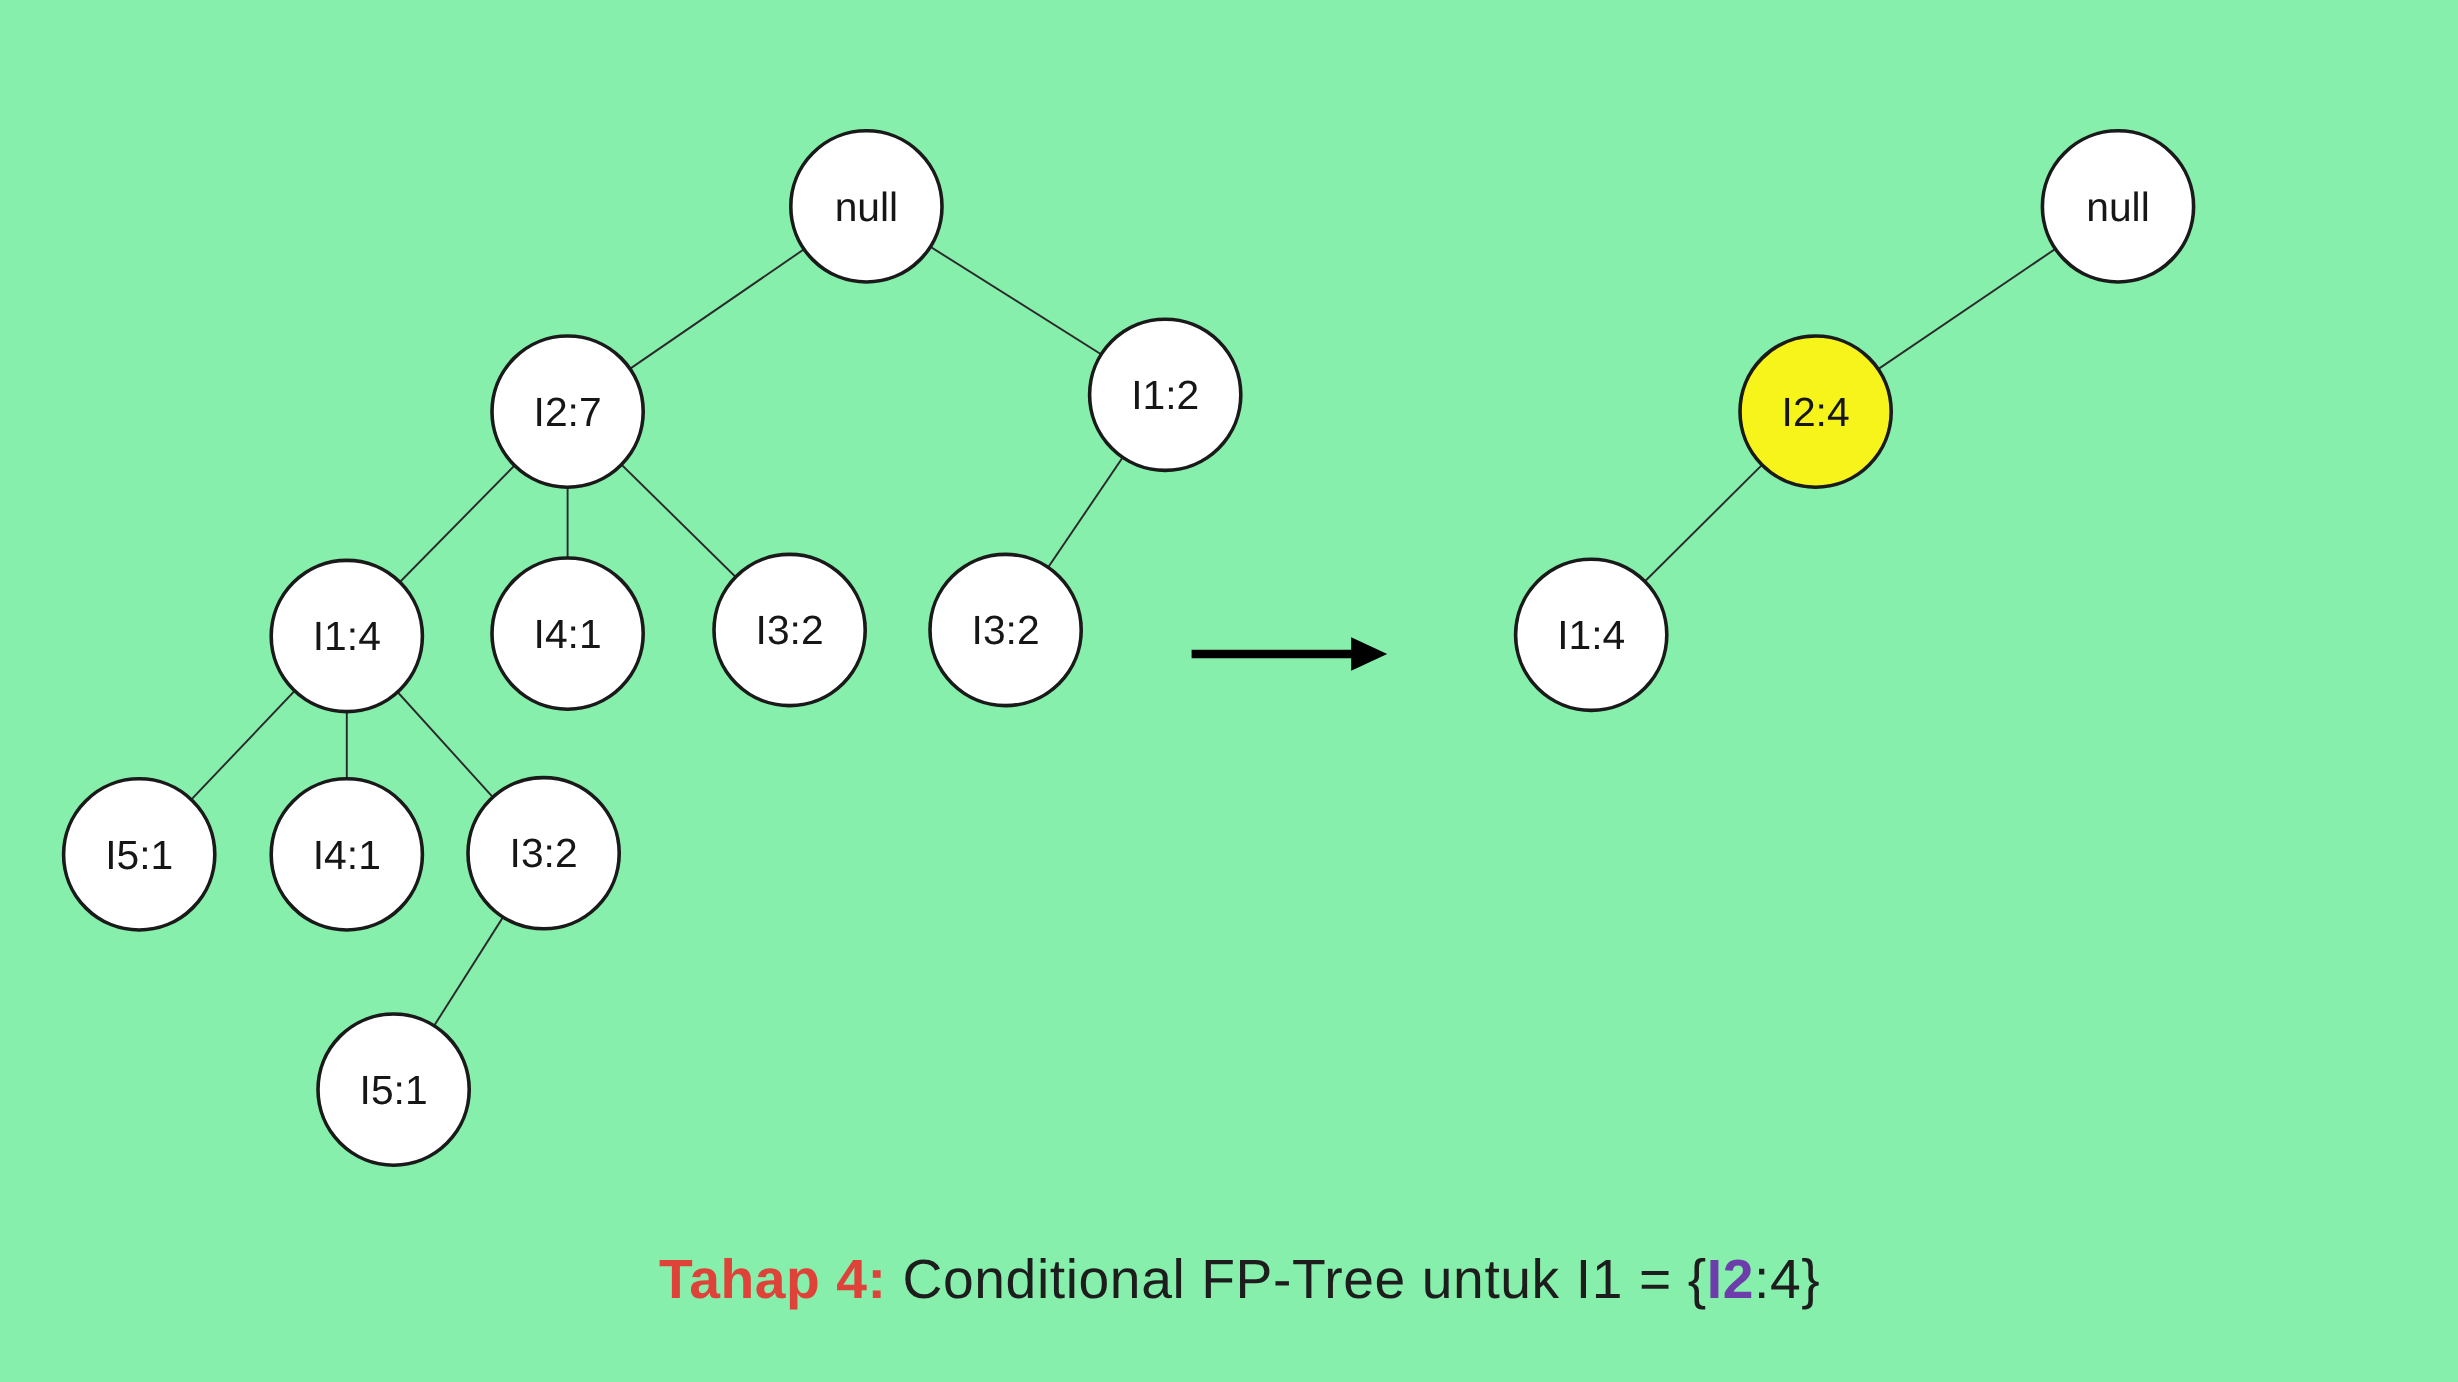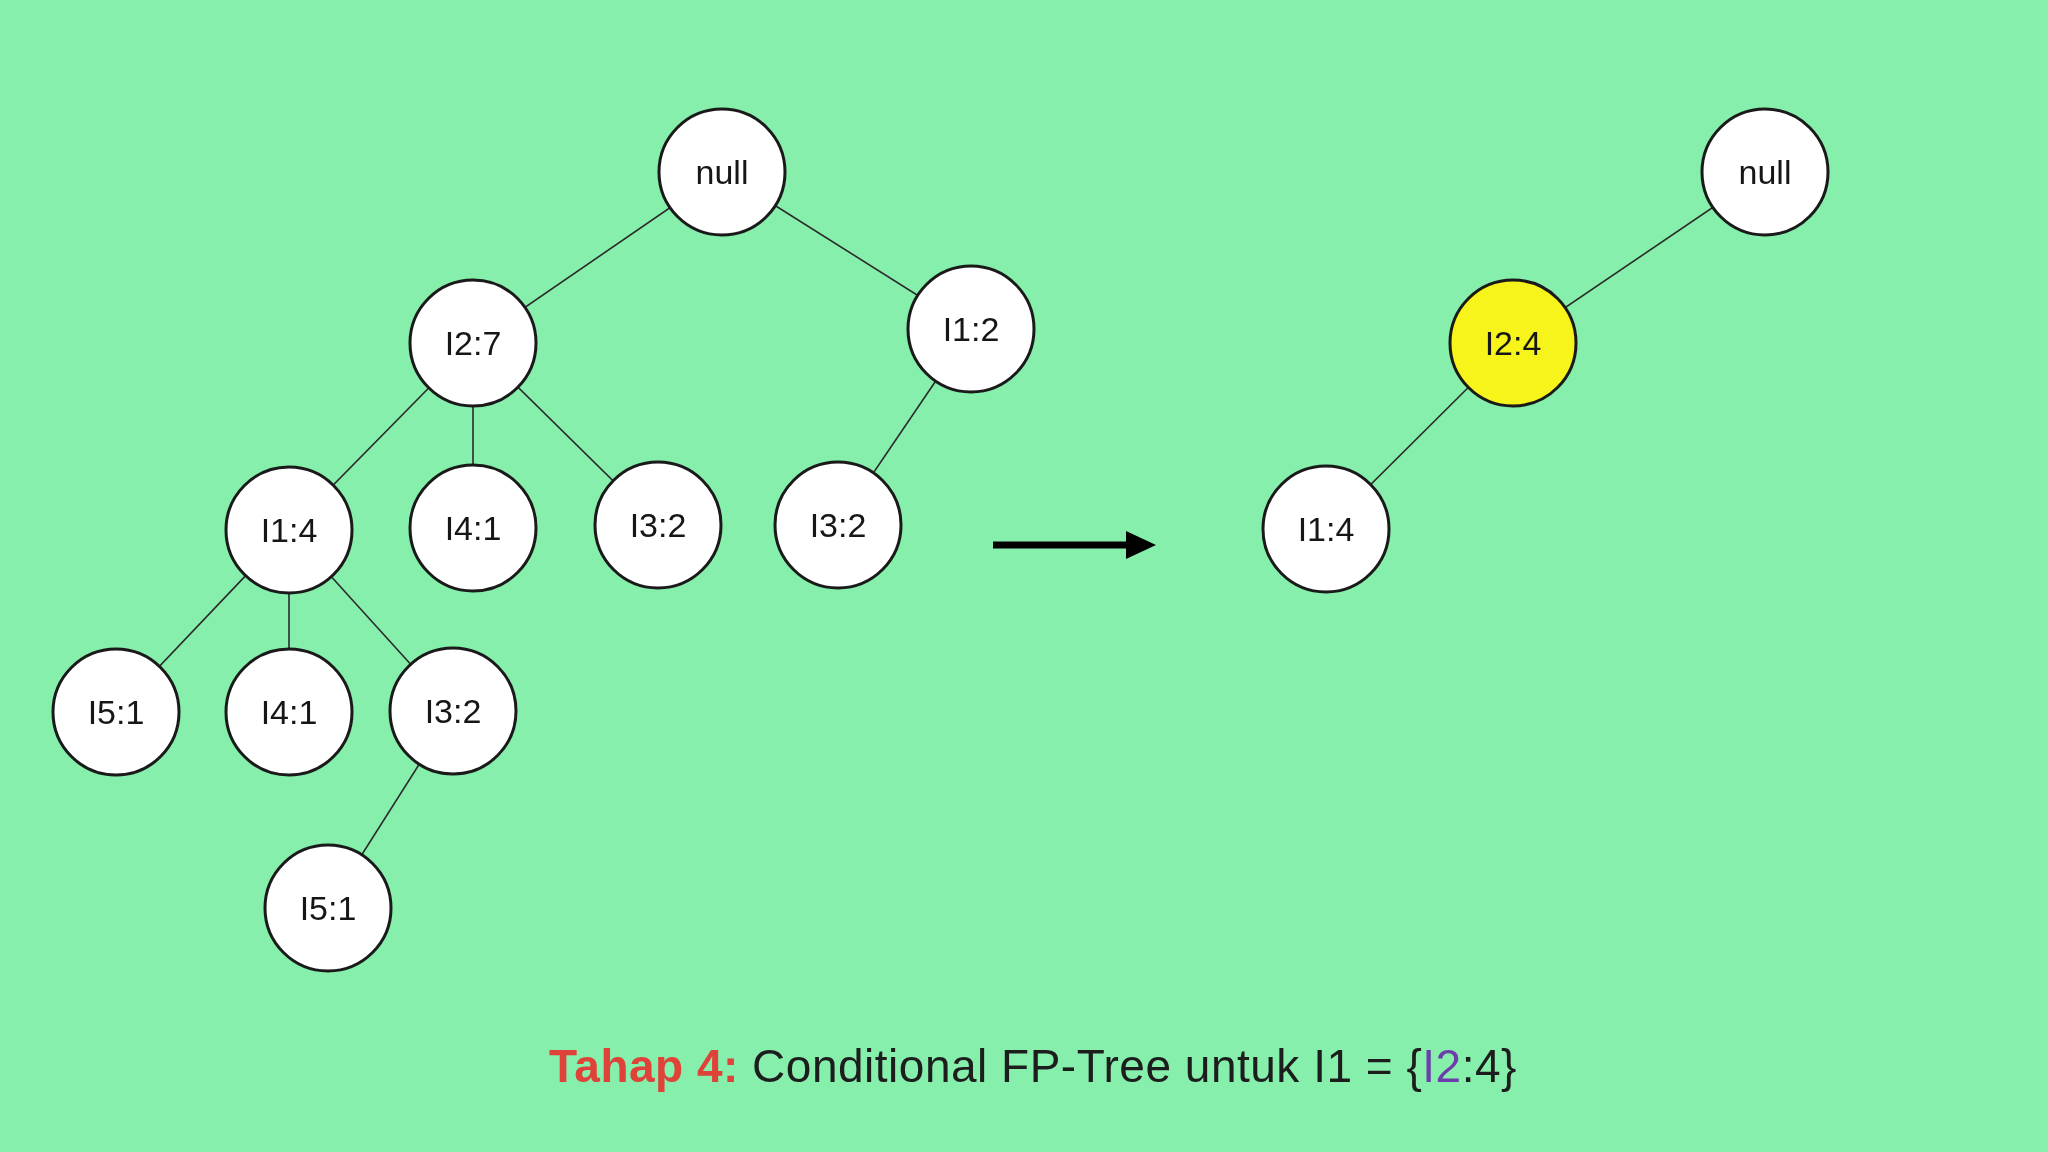--- a/index.html
+++ b/index.html
@@ -34,21 +34,21 @@
     color: #1d1d1d;
   }
   .cap-accent {
     font-weight: 700;
     margin-top: 44px;
   }
   .cap-main {
     font-weight: 400;
   }
   .cap-highlight {
-    font-weight: 400;
+    font-weight: 700;
   }
 </style>
 </head>
 <body>
 
 <div class="stage">
   <svg class="diagram" width="2048" height="1152" viewBox="0 0 2048 1152">
       <line x1="722" y1="172" x2="473" y2="343" stroke="#2a2a2a" stroke-width="1.6"></line>
       <line x1="722" y1="172" x2="971" y2="329" stroke="#2a2a2a" stroke-width="1.6"></line>
       <line x1="473" y1="343" x2="289" y2="530" stroke="#2a2a2a" stroke-width="1.6"></line>

